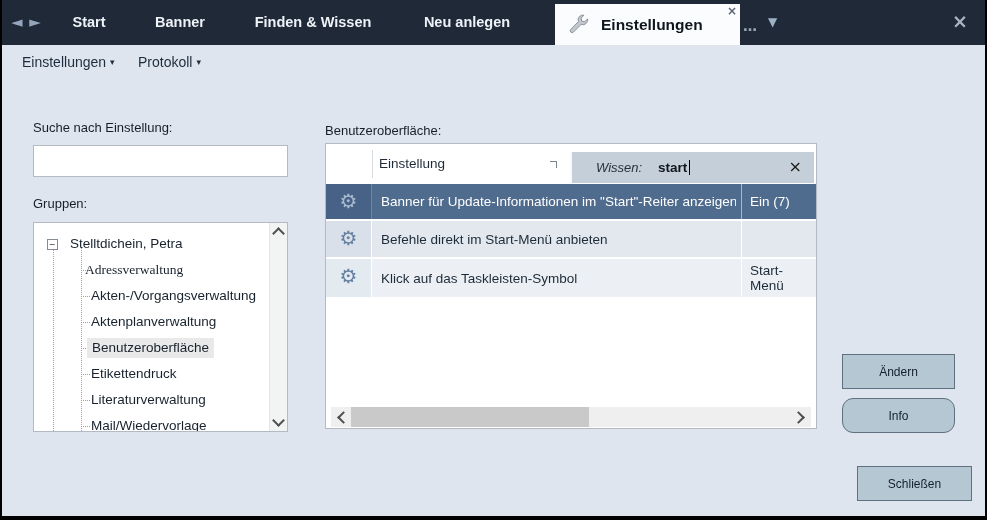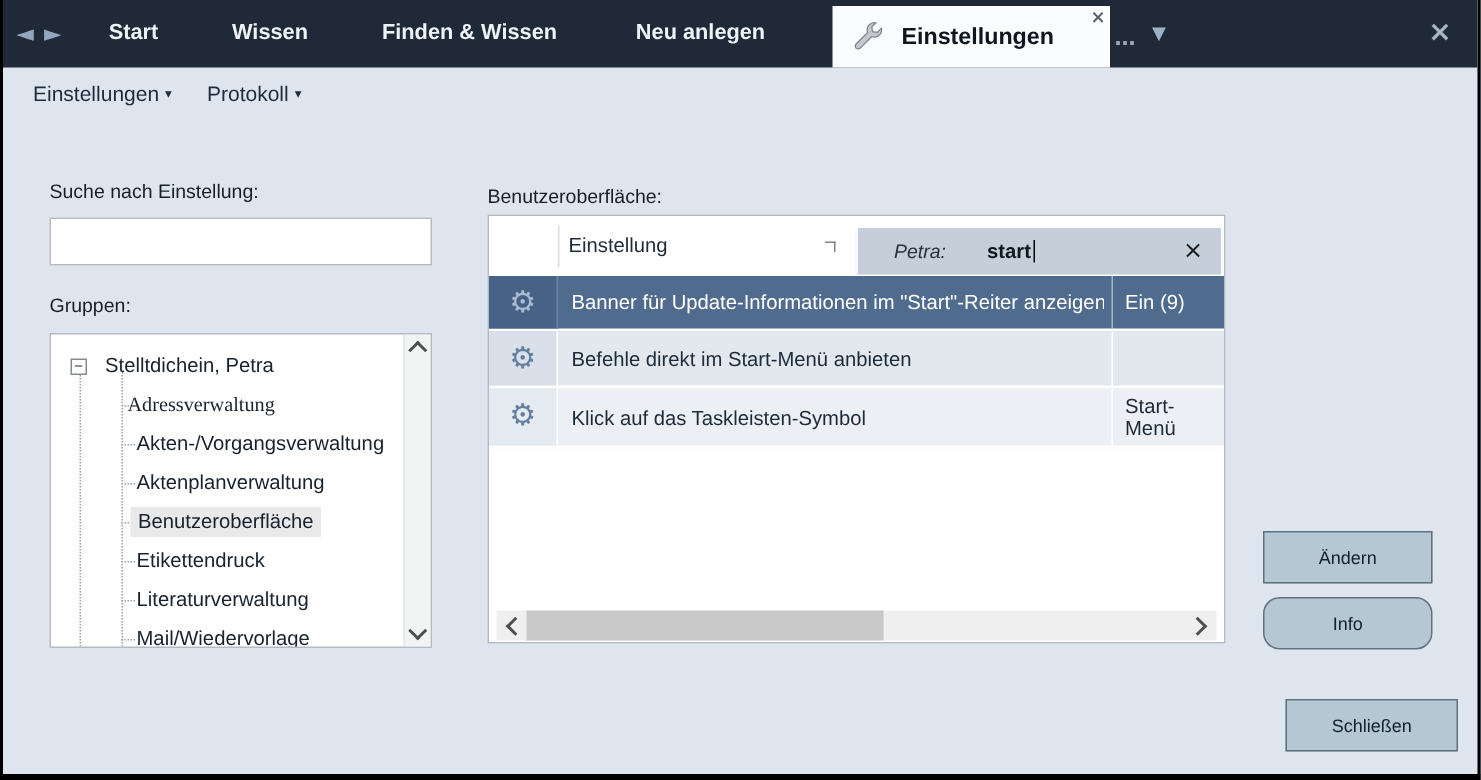--- a/index.html
+++ b/index.html
@@ -90,21 +90,21 @@
 <body>
 
 <div class="window">
 
   <div class="tabbar">
     <div class="nav icon">
       <span>◄</span>
       <span>►</span>
     </div>
     <span class="tab" style="left:62px;width:50px;">Start</span>
-    <span class="tab" style="left:146px;width:64px;">Wissen</span>
+    <span class="tab" style="left:146px;width:64px;">Banner</span>
     <span class="tab" style="left:249px;width:124px;">Finden &amp; Wissen</span>
     <span class="tab" style="left:416px;width:98px;">Neu anlegen</span>
 
     <div class="tab-active">
       <span class="wrench">
         <svg viewBox="0 0 24 24" width="22" height="22">
           <path d="M22.5 5.3a5.2 5.2 0 0 1-7 6L7.1 19.7a2.1 2.1 0 1 1-3-3l8.4-8.4a5.2 5.2 0 0 1 6-7l-3 3 .5 3.5 3.5.5 3-3z" fill="#c3c8cf" stroke="#7d838c" stroke-width="0.9"></path>
         </svg>
       </span>
       <span class="tlabel">Einstellungen</span>
@@ -157,30 +157,30 @@
   </div>
 
   <span class="lbl" style="left:323px;top:123px;">Benutzeroberfläche:</span>
 
   <div class="table">
     <span class="thead-sep"></span>
     <span class="thead-label">Einstellung</span>
     <span class="chev sortchev"></span>
 
     <div class="searchbox">
-      <span class="s-label">Petra:</span>
+      <span class="s-label">Wissen:</span>
       <span class="s-value">start</span>
       <span class="s-caret"></span>
       <span class="s-close icon">×</span>
     </div>
 
     <div class="row r1">
       <span class="iconcell"><span class="gear">⚙</span></span>
       <span class="settingtext">Banner für Update-Informationen im "Start"-Reiter anzeigen</span>
-      <span class="valuecell">Ein (9)</span>
+      <span class="valuecell">Ein (7)</span>
     </div>
     <div class="row r2">
       <span class="iconcell"><span class="gear">⚙</span></span>
       <span class="settingtext">Befehle direkt im Start-Menü anbieten</span>
       <span class="valuecell"></span>
     </div>
     <div class="row r3">
       <span class="iconcell"><span class="gear">⚙</span></span>
       <span class="settingtext">Klick auf das Taskleisten-Symbol</span>
       <span class="valuecell">Start-Menü</span>

